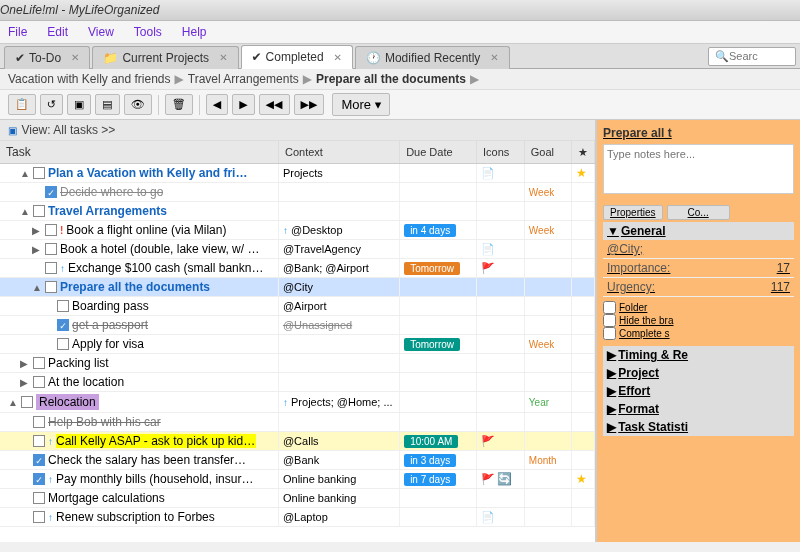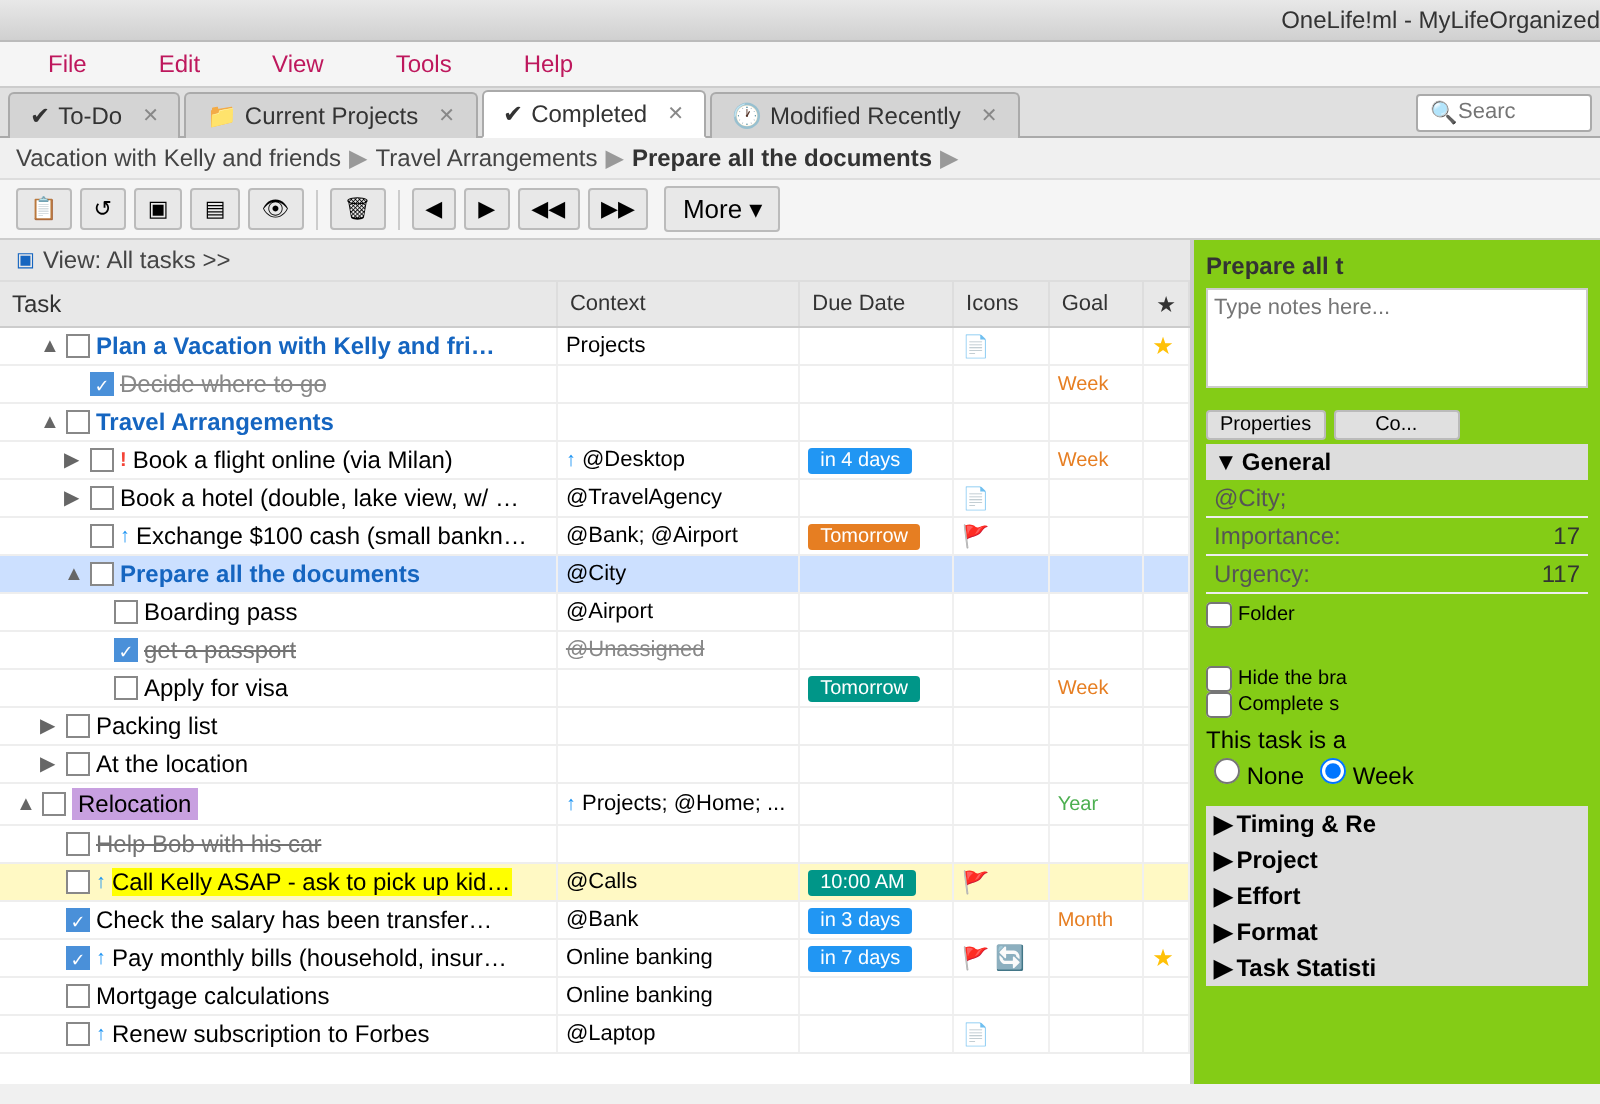--- a/index.html
+++ b/index.html
@@ -1,36 +1,37 @@
 <!DOCTYPE html>
 <html><head>
   <meta charset="utf-8">
   <style>
     * { box-sizing: border-box; margin: 0; padding: 0; font-family: 'Segoe UI', Tahoma, Geneva, Verdana, sans-serif; font-size: 12px; }
     body { background: #f0f0f0; width: 800px; height: 552px; overflow: hidden; }
 
     
     #titlebar {
       background: linear-gradient(to bottom, #e8e8e8, #d0d0d0);
-      text-align: right;
+      text-align: left;
       padding: 3px 0;
       font-size: 12px;
       color: #333;
       border-bottom: 1px solid #bbb;
+      font-style: italic;
     }
 
     
     #menubar {
       background: #f5f5f5;
       padding: 2px 4px;
       display: flex;
       gap: 12px;
       border-bottom: 1px solid #ccc;
     }
-    .menu-item { cursor: pointer; padding: 2px 4px; color: #be185d; margin-left: 16px; }
+    .menu-item { cursor: pointer; padding: 2px 4px; color: #6d28d9; }
 
     
     #tabs {
       display: flex;
       background: #e0e0e0;
       border-bottom: 1px solid #aaa;
       align-items: center;
       padding: 0 4px;
     }
     .tab {
@@ -188,24 +189,25 @@
     .badge-teal { background: #009688; }
     .prio-excl { color: #f44336; font-weight: bold; font-size: 10px; }
     .prio-arrow { color: #2196f3; font-size: 10px; }
     .icon-flag { color: #e67e22; font-size: 11px; }
     .icon-doc { color: #5c6bc0; font-size: 11px; }
     .star { color: #ffc107; }
 
     
     #right-panel {
       width: 204px;
-      background: #84cc16;
+      background: #fdba74;
       border-left: 1px solid #ccc;
       padding: 6px;
       overflow-y: auto;
+      text-decoration: underline;
     }
     .panel-title { font-weight: bold; font-size: 12px; color: #333; margin-bottom: 4px; }
     .notes-area { width: 100%; height: 50px; font-size: 11px; border: 1px solid #ccc; padding: 3px; color: #999; resize: none; }
     .properties-section { margin-top: 8px; }
     .prop-header {
       background: #ddd;
       padding: 2px 4px;
       font-size: 11px;
       font-weight: bold;
       cursor: pointer;
@@ -643,35 +645,28 @@
       </div>
       <div class="prop-item">
         <span class="prop-label">Urgency:</span>
         <span class="prop-value">117</span>
       </div>
 
       <div style="margin-top:4px;">
         <label style="display:flex;align-items:center;gap:3px;font-size:10px;">
           <input type="checkbox" style=""> Folder
         </label>
-        <label style="display:flex;align-items:center;gap:3px;font-size:10px;margin-top:19px;">
+        <label style="display:flex;align-items:center;gap:3px;font-size:10px;">
           <input type="checkbox" style=""> Hide the bra
         </label>
         <label style="display:flex;align-items:center;gap:3px;font-size:10px;">
           <input type="checkbox" style=""> Complete s
         </label>
       </div>
 
-      <div style="margin-top:4px;font-size:10px;">
-        <div>This task is a</div>
-        <div class="radio-group">
-          <label><input type="radio" name="goal" style=""> None</label>
-          <label><input type="radio" name="goal" checked="" style=""> Week</label>
-        </div>
-      </div>
 
       <div style="margin-top:6px;">
         <div class="prop-header">
           <span>▶</span>
           <span>Timing &amp; Re</span>
         </div>
         <div class="prop-header">
           <span>▶</span>
           <span>Project</span>
         </div>

